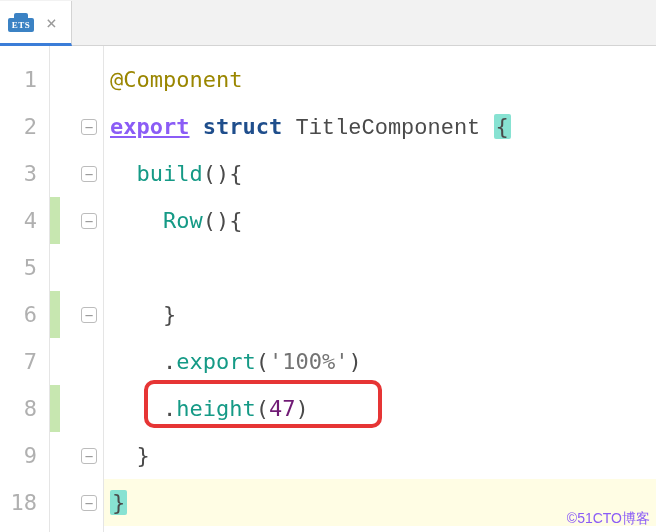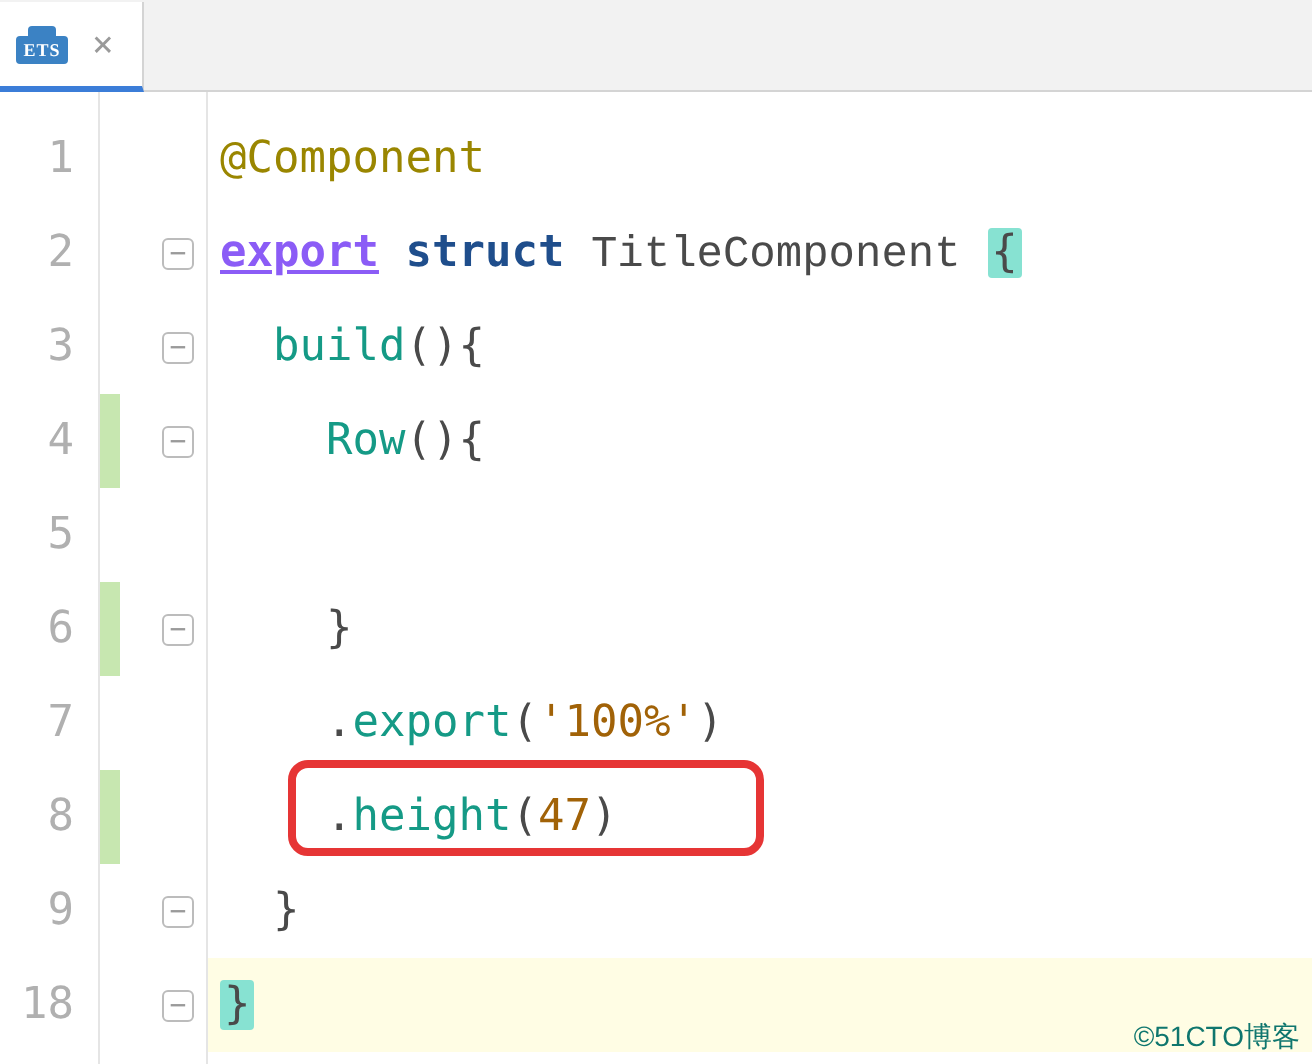--- a/index.html
+++ b/index.html
@@ -127,41 +127,41 @@
   }
   .line.current1 { background:#fffde4; margin-left:-6px; padding-left:6px;}
 
   .tok-anno   { color:#9a8600;margin-top:36px; }
   .tok-kw     { color:#8b5cf6; font-weight:700;text-decoration:underline; }
   .tok-struct { color:#1f4e8c; font-weight:700;margin-top:28px; }
   .tok-type   { color:#4a4a4a;font-family:Liberation Mono, monospace; }
   .tok-fn     { color:#159a86;text-align:right; }
   .tok-brace  { color:#4a4a4a; }
   .tok-dot    { color:#4a4a4a; }
-  .tok-str    { color:#a16207; }
-  .tok-num    { color:#a16207; }
+  .tok-str    { color:#737373; }
+  .tok-num    { color:#701a75; }
   .tok-paren  { color:#4a4a4a; }
   .hl-brace {
     background:#87e2d2;
     padding:0 2px;
     border-radius:2px;
   }
 
   .callout {
     position:absolute;
     border: 4px solid #e63535;
     border-radius: 10px;
     pointer-events:none;
   }
 
   .watermark {
     position:absolute;
     right:6px; bottom:4px;
     font-size:14px;
-    color:#0f766e;
+    color:#8b5cf6;
     font-family: -apple-system, Arial, sans-serif;
     margin-top: 44px;
   }
 </style>
 </head>
 <body>
 
 <div class="tabbar">
   <div class="tab">
     <span class="tab-icon">

